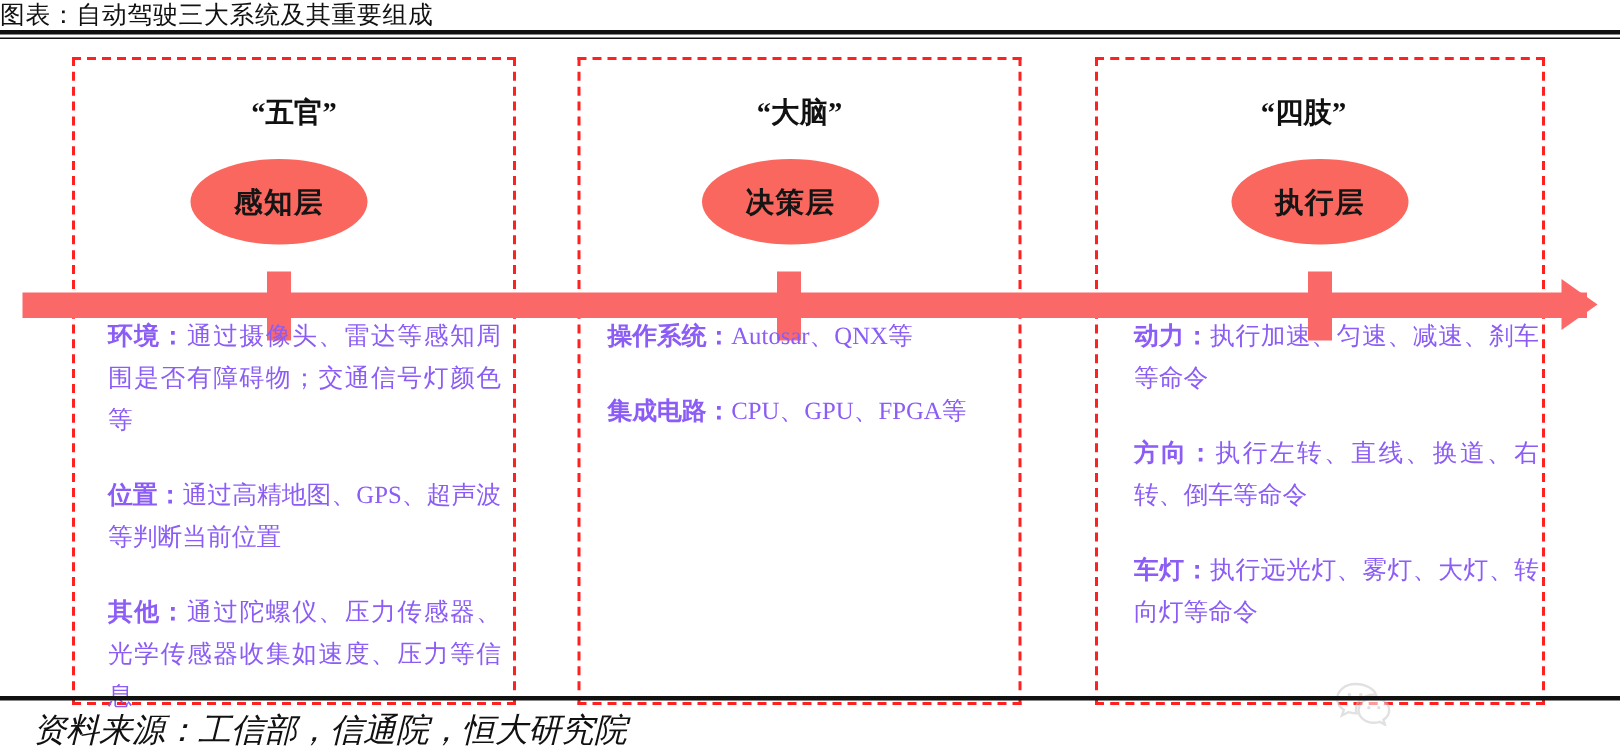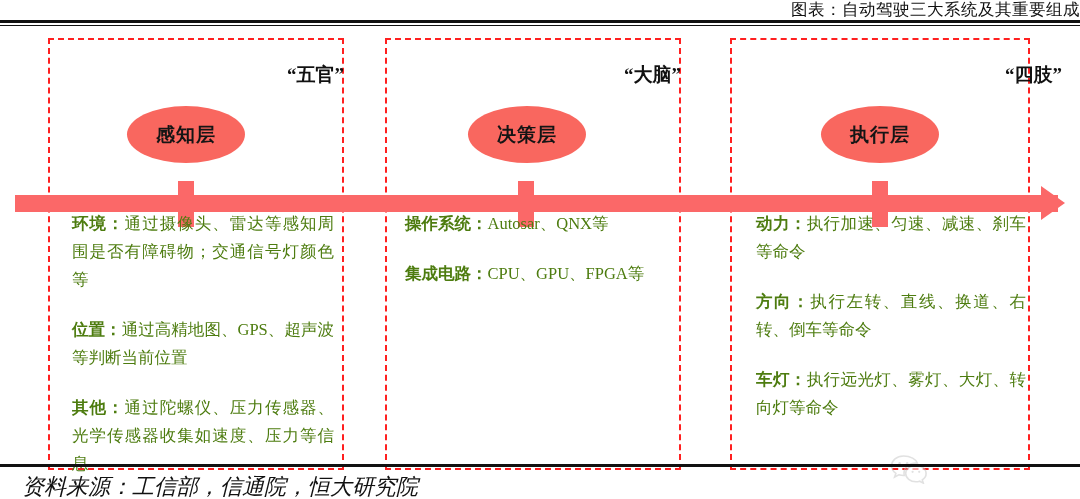--- a/index.html
+++ b/index.html
@@ -17,21 +17,21 @@
   }
 
   
   .title-bar {
     position: absolute;
     left: 0; top: 0;
     width: 1080px;
     height: 20px;
     display: flex;
     align-items: center;
-    justify-content: flex-end;
+    justify-content: flex-start;
   }
   .title-text {
     font-size: 16.5px;
     font-weight: 400;
     letter-spacing: 0.5px;
     color: #111;
     white-space: nowrap;
   }
 
   
@@ -103,29 +103,29 @@
     height: 46px;
     background: #fb6868;
   }
   .tick-1 { left: 178px; }
   .tick-2 { left: 518px; }
   .tick-3 { left: 872px; }
 
   
   .col-header {
     position: absolute;
-    text-align: right;
+    text-align: center;
     font-size: 19px;
     font-weight: 700;
     color: #111;
     white-space: nowrap;
   }
   .hdr-1 { left: 48px;  top: 36px; width: 296px; }
   .hdr-2 { left: 385px; top: 36px; width: 296px; }
-  .hdr-3 { left: 762px; top: 36px; width: 300px; }
+  .hdr-3 { left: 719px; top: 36px; width: 300px; }
 
   
   .ellipse {
     position: absolute;
     width: 118px;
     height: 57px;
     border-radius: 50%;
     background: #f9675f;
     display: flex;
     align-items: center;
@@ -144,21 +144,21 @@
     position: absolute;
     top: 184px;
   }
   .items-1 { left: 72px;  width: 262px; }
   .items-2 { left: 405px; width: 268px; }
   .items-3 { left: 756px; width: 270px; }
 
   .item {
     font-size: 16.5px;
     line-height: 28px;
-    color: #4d7c0f;
+    color: #8b5cf6;
     text-align: justify;
   }
   .item + .item { margin-top: 22px; }
   .item-label {
     font-weight: 700;
   }
 
   
   .source {
     position: absolute;

